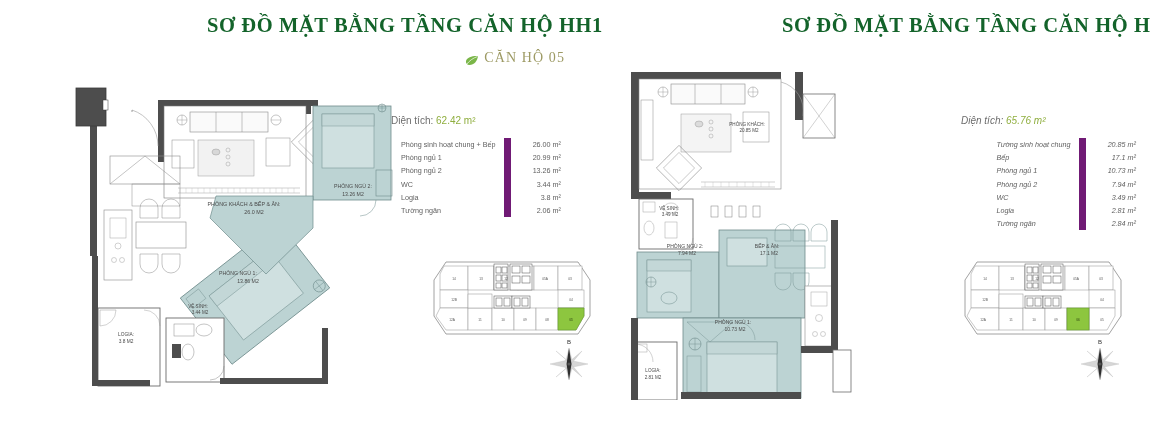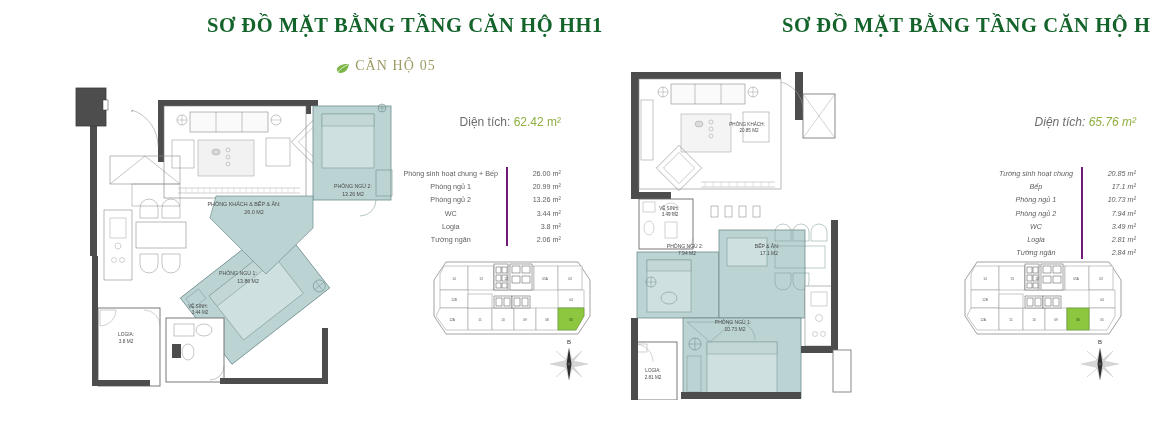--- a/index.html
+++ b/index.html
@@ -16,37 +16,37 @@
 
   
   .title-block { position: absolute; top: 14px; right: 8px; text-align: right; width: 360px; }
   .title-main {
     font-family: "Liberation Serif", serif;
     font-size: 20.5px; letter-spacing: 0.6px;
     color: #13632a; font-weight: 700; white-space: nowrap;
     line-height: 1.1;
   }
   .title-sub-row {
-    display: flex; align-items: center; justify-content: center;
-    gap: 5px; margin-top: 21px; padding-right: 2px;
+    display: flex; align-items: center; justify-content: flex-end;
+    gap: 5px; margin-top: 13px; padding-right: 2px;
   }
   .leaf-icon { display: inline-block; width: 14px; height: 11px; }
   .title-sub {
     font-family: "Liberation Serif", serif;
     font-size: 14px; letter-spacing: 1.1px; color: #9d9a64;
   }
 
   
   .spec { position: absolute; font-family: "Liberation Sans", sans-serif; }
-  .spec-area { text-align: right; font-size: 12px; color: #6d6d6d; margin-bottom: 38px; }
+  .spec-area { text-align: left; font-size: 10px; color: #6d6d6d; margin-bottom: 12px; }
   .spec-area .val { color: #8fae3e; }
   .spec-table { border-collapse: collapse; margin-left: auto; }
   .spec-table td { font-size: 7.2px; color: #5f5f5f; padding: 2.1px 0; white-space: nowrap; }
-  .spec-table td.lbl { text-align: center; padding-right: 8px; }
-  .spec-table td.val { text-align: right; padding-left: 8px; border-left: 2px solid #701a75; width: 54px; }
+  .spec-table td.lbl { text-align: left; padding-right: 8px; }
+  .spec-table td.val { text-align: right; padding-left: 8px; border-left: 7px solid #701a75; width: 54px; }
 
   
   .plan { position: absolute; }
 
   
   .keyplan { position: absolute; }
   .kp-cell { font-size: 3.2px; fill: #555; font-family: "Liberation Sans", sans-serif; }
 
   
   .compass { position: absolute; }

